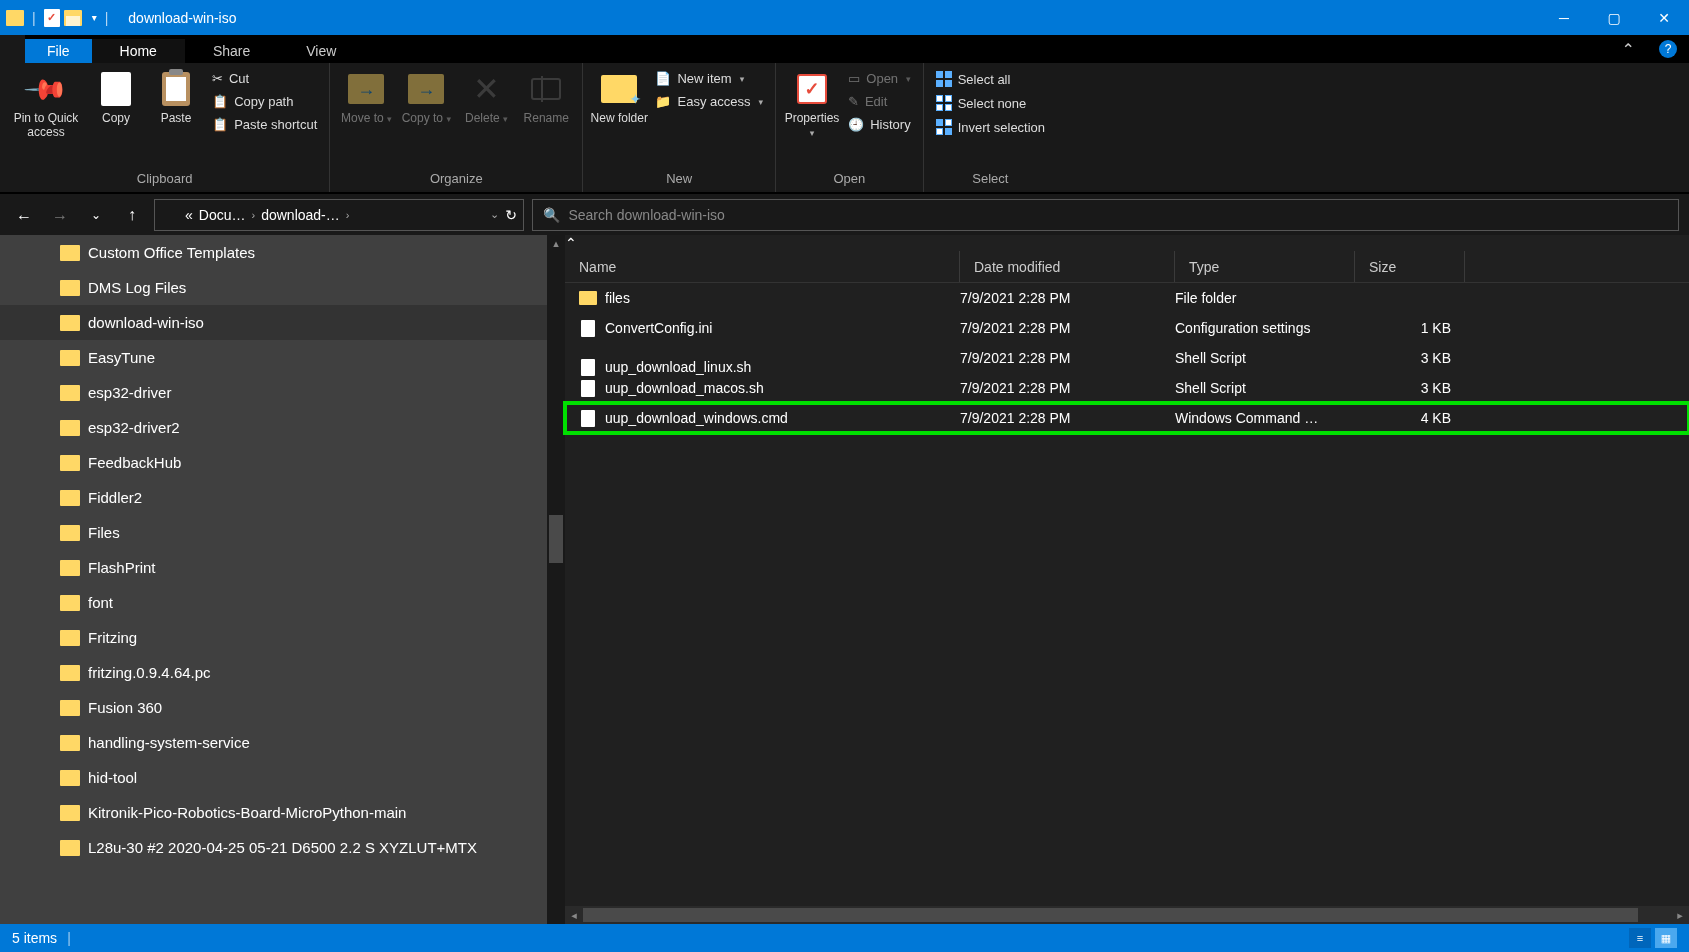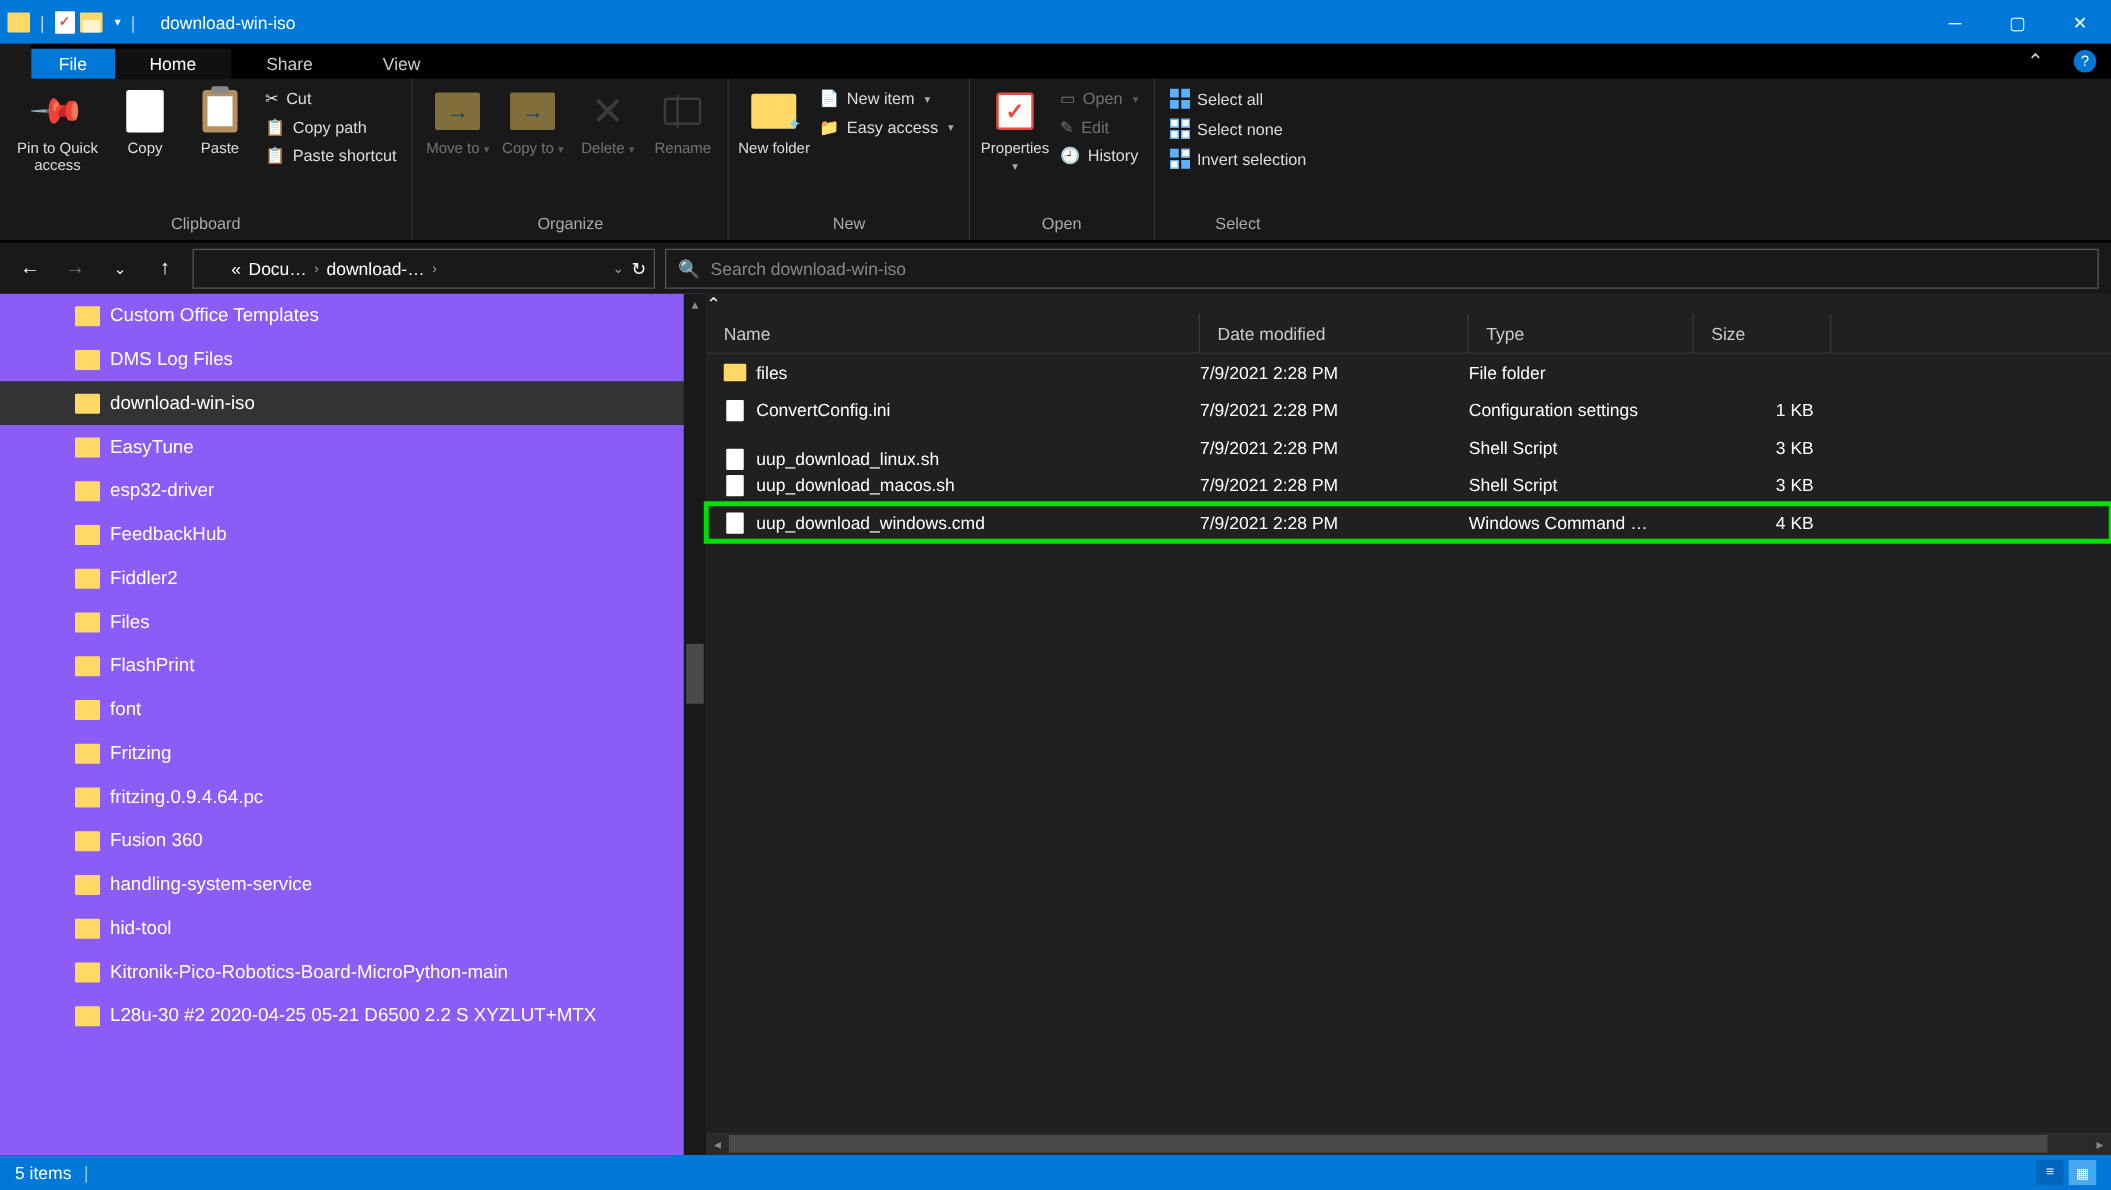--- a/index.html
+++ b/index.html
@@ -70,21 +70,21 @@
 .addr-box .crumb{color:#fff; font-size:14px;}
 .addr-box .chev-small{color:#aaa;font-size:11px;}
 .addr-box .spacer{flex:1;}
 .addr-box .dd{color:#aaa;font-size:11px;}
 .addr-box .refresh{color:#fff;font-size:14px;}
 .search-box { flex:1; height:32px; border:1px solid #555; display:flex; align-items:center; gap:8px; padding:0 10px; color:#888;}
 .search-box .sicon{color:#888;}
 
 
 .main { display:flex; height: calc(952px - 35px - 28px - 130px - 42px - 28px); }
-.tree-panel { width:565px; background:#8b5cf6; position:relative; overflow-y:hidden;}
+.tree-panel { width:565px; background:#404040; position:relative; overflow-y:hidden;}
 .tree-panel .tree-item { display:flex; align-items:center; gap:8px; padding:5px 0 5px 60px; font-size:15px; color:#fff; height:35px;}
 .tree-panel .tree-item.selected { background:#333; }
 .tree-panel .folder-sm { width:20px; height:16px; background:#ffd866; border-radius:1px; flex-shrink:0;}
 .tree-scroll { position:absolute; right:0; top:0; bottom:0; width:18px; background:#191919;}
 .tree-scroll .thumb { position:absolute; width:14px; left:2px; top:280px; height:48px; background:#4a4a4a;}
 .tree-scroll .arrow-up{position:absolute;top:2px;left:0;width:18px;text-align:center;color:#888;font-size:11px;}
 
 .files-panel { flex:1; background:#202020; display:flex; flex-direction:column; position:relative;}
 .col-header { height:32px; display:flex; align-items:center; border-bottom:1px solid #333; background:#202020;}
 .col-header .col { padding:0 14px; color:#ccc; font-size:14px; border-right:1px solid #3a3a3a; height:100%; display:flex; align-items:center;}
@@ -341,20 +341,24 @@
       <div class="tree-item">
         <div class="folder-sm"></div>
         <span>EasyTune</span>
       </div>
       <div class="tree-item">
         <div class="folder-sm"></div>
         <span>esp32-driver</span>
       </div>
       <div class="tree-item">
         <div class="folder-sm"></div>
+        <span>esp32-driver2</span>
+      </div>
+      <div class="tree-item">
+        <div class="folder-sm"></div>
         <span>FeedbackHub</span>
       </div>
       <div class="tree-item">
         <div class="folder-sm"></div>
         <span>Fiddler2</span>
       </div>
       <div class="tree-item">
         <div class="folder-sm"></div>
         <span>Files</span>
       </div>

